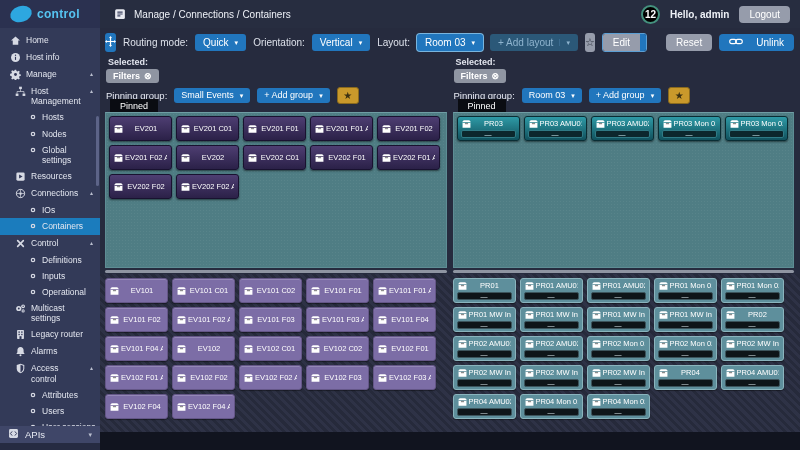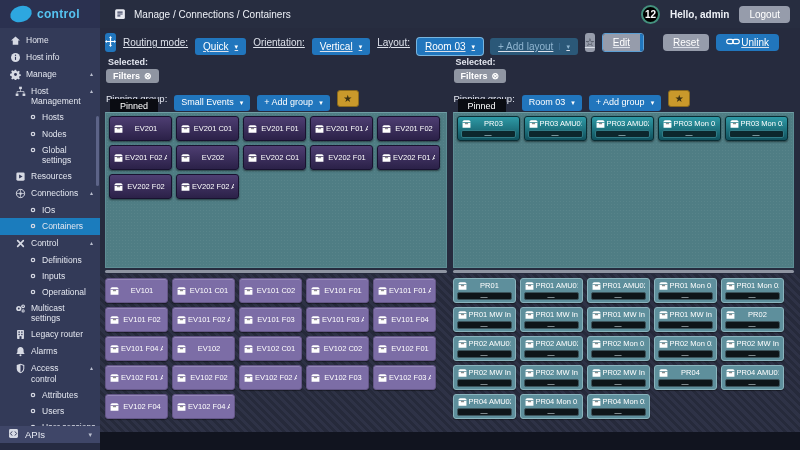--- a/index.html
+++ b/index.html
@@ -41,39 +41,39 @@
   .sidebar-scrollthumb{position:absolute;top:88px;right:1px;width:3px;height:70px;border-radius:2px;background:#5d6488;}
   .apis-row{position:absolute;left:0;right:0;bottom:7px;height:17px;background:#3f4668;
             display:flex;align-items:center;gap:6px;padding:0 8px;font-size:9.5px;cursor:pointer;}
   .apis-row svg{width:11px;height:11px;}
   .apis-caret{margin-left:auto;font-size:7px;color:#b9bece;}
   .sidebar-bottom{position:absolute;left:0;right:0;bottom:0;height:7px;background:#262b42;}
 
   
   .main{position:absolute;left:100px;top:28px;right:0;bottom:0;background:#262b3e;}
 
-  .toolbar{position:absolute;top:2px;left:5px;right:21px;height:25px;
-           display:flex;align-items:center;gap:7px;font-size:10px;color:#dde1ea;text-decoration:underline;}
+  .toolbar{position:absolute;top:2px;left:5px;right:6px;height:25px;
+           display:flex;align-items:center;gap:7px;font-size:10px;color:#dde1ea;}
   .tlabel{white-space:nowrap;}
   .icon-btn{width:22px;height:19px;border:none;border-radius:3px;background:#2176bd;
             display:flex;align-items:center;justify-content:center;cursor:pointer;padding:0;}
   .icon-btn svg{width:11px;height:11px;}
   .dd{display:inline-flex;align-items:center;gap:6px;background:#2176bd;color:#fff;border:none;
-      border-radius:3px;font-family:inherit;font-size:10px;padding:3px 8px;cursor:pointer;line-height:1.1;white-space:nowrap;margin-top:8px;}
+      border-radius:3px;font-family:inherit;font-size:10px;padding:3px 8px;cursor:pointer;line-height:1.1;white-space:nowrap;}
   .dd .caret{font-size:7px;}
   .dd.outlined{box-shadow:0 0 0 1px #79b5de;}
   .dd.muted{background:#2b5878;color:#8fb4cf;}
   .dd.muted .caret{border-left:1px solid #3a6a8e;padding-left:6px;}
   .star-btn{width:24px;height:19px;border:none;border-radius:3px;background:#969cab;color:#2f3440;
             font-size:11px;line-height:1;cursor:pointer;display:flex;align-items:center;justify-content:center;padding:0;}
   .star-btn.gold{background:#c9992b;border:1px solid #8a6a1d;color:#3a3012;}
   .seg{margin-left:auto;display:flex;border:1px solid #5c9fd4;border-radius:3px;overflow:hidden;}
   .seg .btn{border-radius:0;}
   .toolbar .btn.reset{margin-left:12px;}
-  .unlink{display:inline-flex;align-items:center;gap:1px;}
+  .unlink{display:inline-flex;align-items:center;gap:13px;}
   .unlink svg{width:14px;height:9px;}
 
   
   .headers-row{position:absolute;top:28px;left:5px;right:6px;height:56px;display:flex;gap:6px;}
   .panel-head{flex:1;position:relative;font-size:9px;}
   .selected-label{position:absolute;top:1px;left:3px;font-weight:bold;color:#e2e5ee;}
   .filters-btn{position:absolute;top:13px;left:1px;background:#8f95a2;border:none;border-radius:3px;
                color:#fff;font-family:inherit;font-size:9px;font-weight:bold;padding:2px 7px;cursor:pointer;
                display:inline-flex;align-items:center;gap:4px;}
   .xicon{font-size:9px;}

